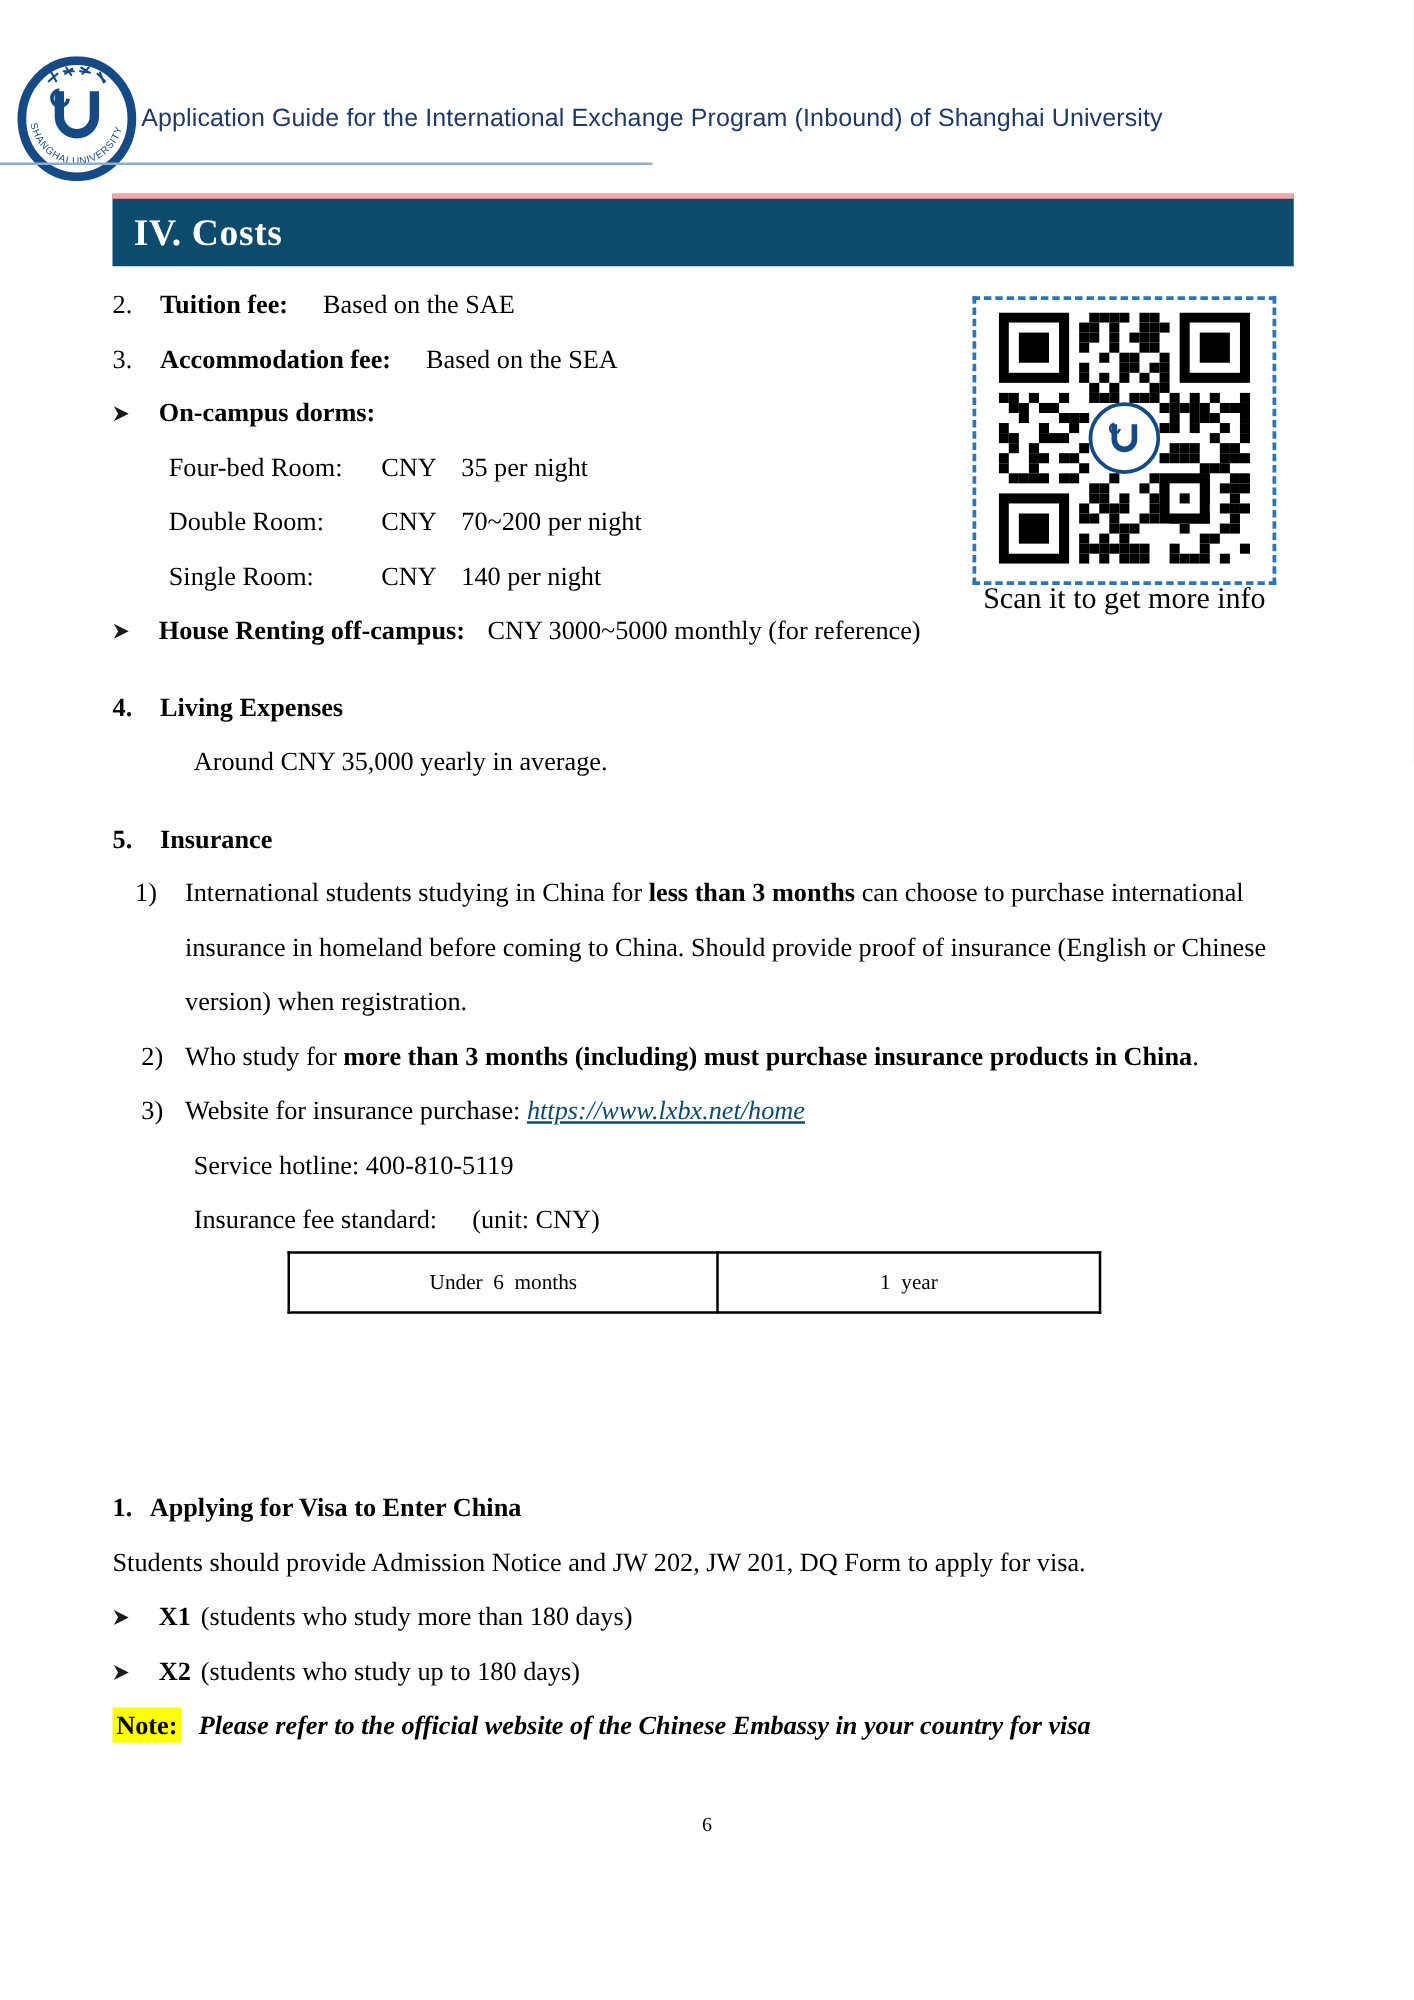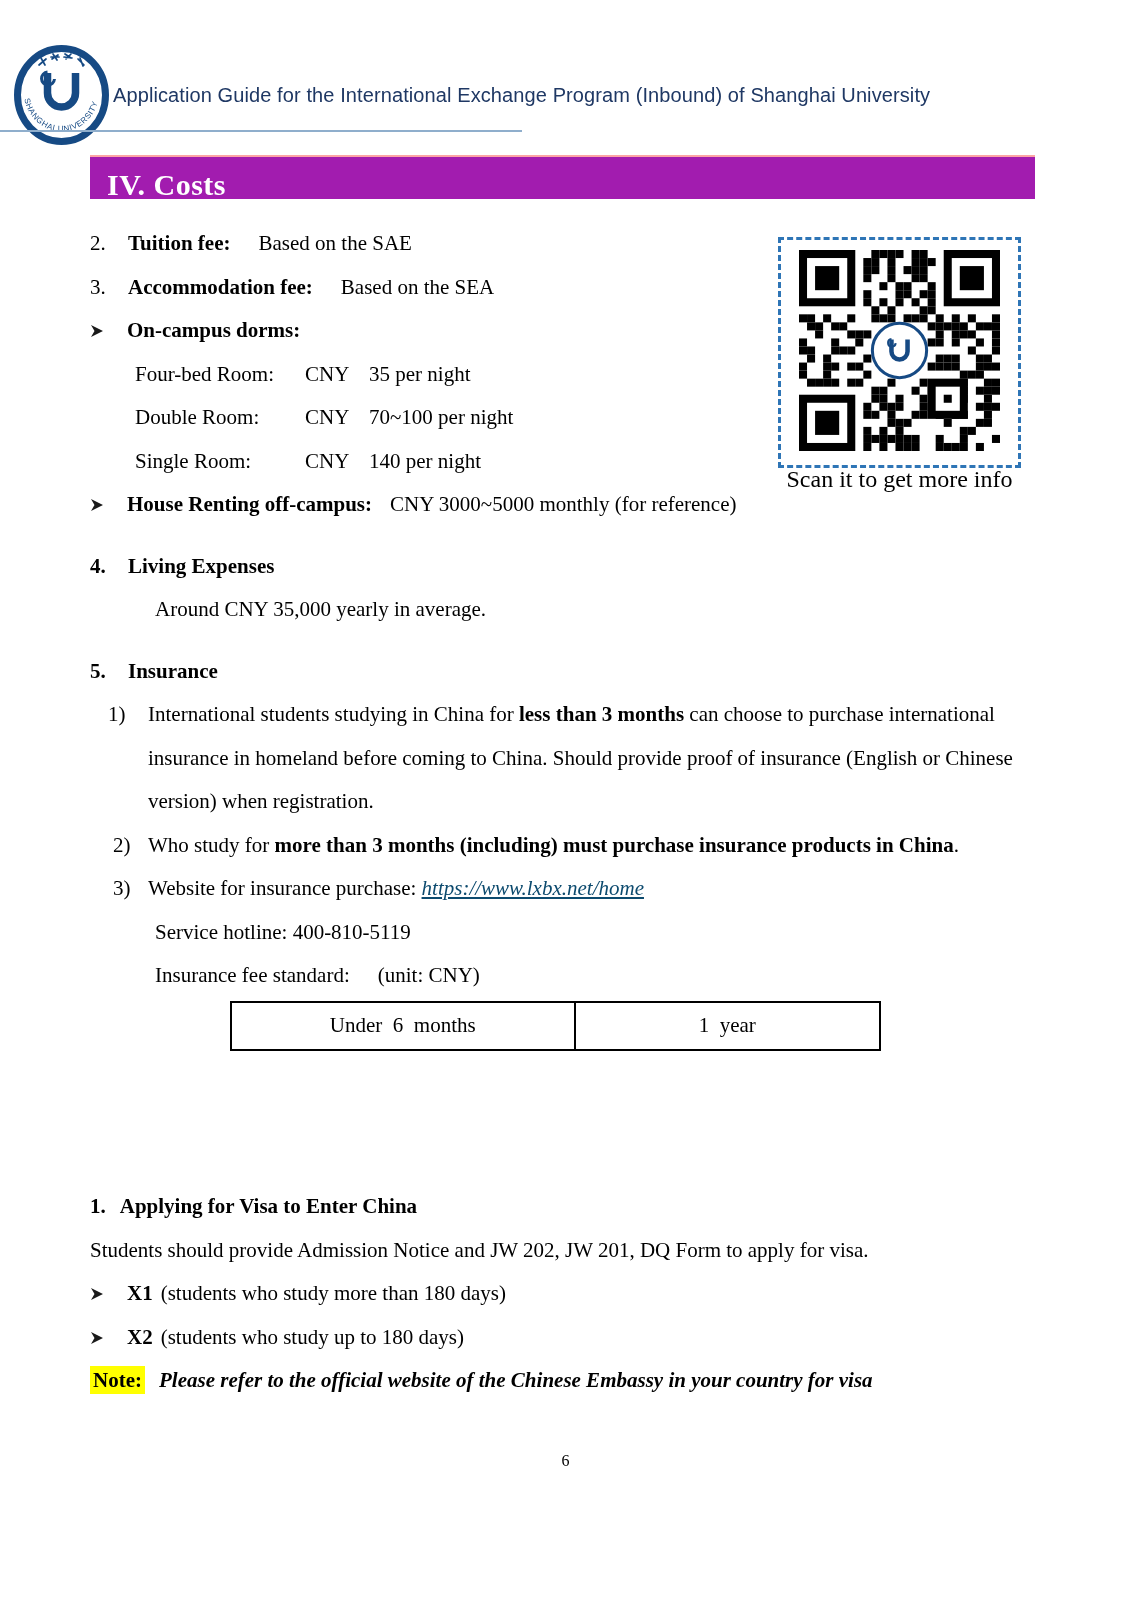--- a/index.html
+++ b/index.html
@@ -11,22 +11,22 @@
   
   .hdr-logo{position:absolute;left:13px;top:45px;width:97px;height:100px;}
   .hdr-title{
     position:absolute;left:113px;top:84px;width:900px;
     font-family:"Liberation Sans","DejaVu Sans",sans-serif;
     font-size:20px;color:#1F3864;letter-spacing:0.1px;
   }
   .hdr-rule{position:absolute;left:0;top:130px;width:522px;height:2px;background:#8FAECC;}
   
   .banner{
-    position:absolute;left:90px;width:945px;height:44px;
-    background:#a21caf;border-top:2px solid #fca5a5;box-sizing:border-box;
+    position:absolute;left:90px;width:945px;height:58px;
+    background:#0c4a6e;border-top:4px solid #fca5a5;box-sizing:border-box;
   }
   .banner .bt{
     font-size:30px;font-weight:bold;color:#ffffff;
     line-height:55px;padding-left:17px;letter-spacing:0.5px;
   }
   #banner-costs{top:155px;}
   #banner-visa{top:1121px;border-top-color:#47617E;}
   
   .content{position:absolute;left:90px;width:951px;font-size:21px;}
   #costs-content{top:222px;}
@@ -42,21 +42,21 @@
   .dormcur{display:inline-block;width:64px;}
   .arrow{display:inline-block;margin-right:23px;position:relative;top:1px;}
   .para{position:relative;padding-left:58px;line-height:43.5px;white-space:normal;width:895px;}
   .para1line{white-space:nowrap;width:auto;}
   .pmark{position:absolute;left:18px;top:0;}
   .pmark23{left:23px;}
   a.lnk{color:#0c4a6e;font-style:italic;text-decoration:underline;}
   
   .ins-table{
     margin:3px 0 0 140px;border-collapse:collapse;width:651px;
-    font-size:21px;text-align:center;
+    font-size:17px;text-align:center;
   }
   .ins-table td{border:2px solid #000;height:44px;white-space:pre;}
   .ins-table .c1{width:344px;}
   .ins-table .c2{width:307px;}
   
   .qr-box{
     position:absolute;left:778px;top:237px;width:243px;height:231px;
     border:3px dashed #2E75B6;box-sizing:border-box;background:#fff;
     display:flex;align-items:center;justify-content:center;
   }
@@ -328,21 +328,21 @@
     <div class="ln">
       <span class="arrow"><svg width="14" height="14" viewBox="0 0 14 14">
             <path d="M1 1 L13 7 L1 13 L4.5 7 Z" fill="#1a1a1a"></path>
           </svg></span><span class="b">On-campus dorms:</span>
     </div>
 
     <div class="ln indent45">
       <span class="dormname">Four-bed Room:</span><span class="dormcur">CNY</span><span>35 per night</span>
     </div>
     <div class="ln indent45">
-      <span class="dormname">Double Room:</span><span class="dormcur">CNY</span><span>70~100 per night</span>
+      <span class="dormname">Double Room:</span><span class="dormcur">CNY</span><span>70~200 per night</span>
     </div>
     <div class="ln indent45">
       <span class="dormname">Single Room:</span><span class="dormcur">CNY</span><span>140 per night</span>
     </div>
 
     <div class="ln">
       <span class="arrow"><svg width="14" height="14" viewBox="0 0 14 14">
             <path d="M1 1 L13 7 L1 13 L4.5 7 Z" fill="#1a1a1a"></path>
           </svg></span><span class="b gap18">House Renting off-campus:</span><span>CNY 3000~5000 monthly (for reference)</span>
     </div>

